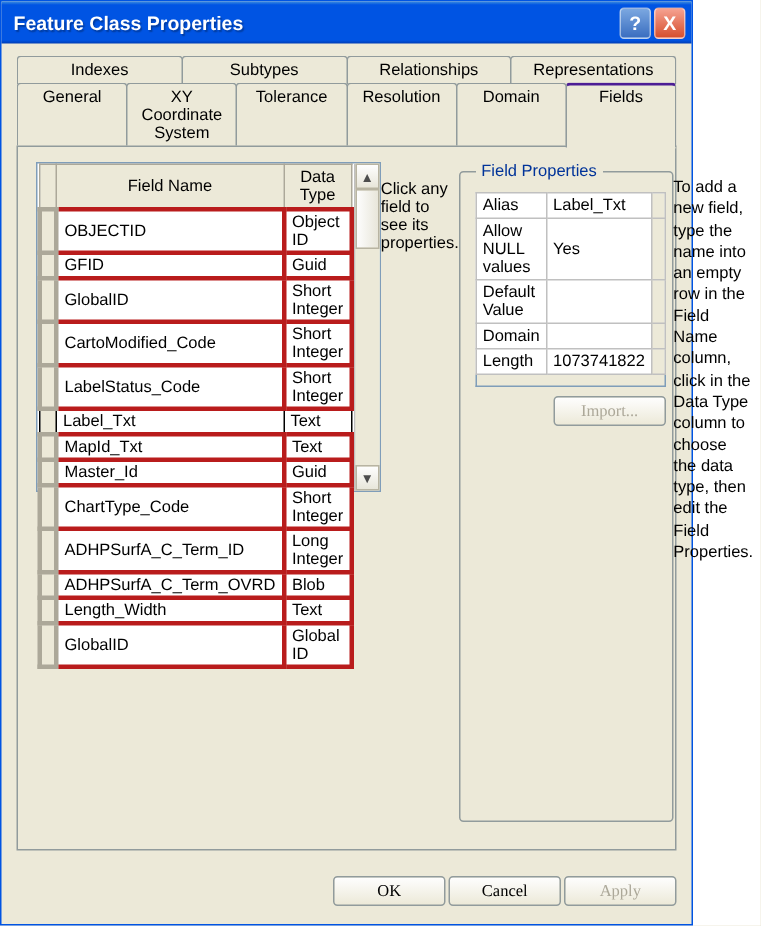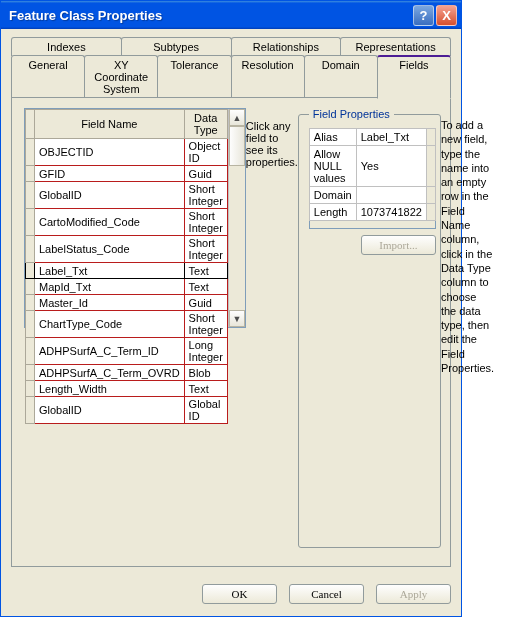--- a/index.html
+++ b/index.html
@@ -14,41 +14,41 @@
 .tabs-container { position: relative; }
 .tab-row { display: flex; }
 .tab-row .tab { flex: 1; text-align: center; padding: 3px 4px; background: #ece9d8; border: 1px solid #919b9c; border-bottom: none; font-size: 11px; cursor: pointer; border-radius: 3px 3px 0 0; position: relative; margin-left: -1px; }
 .tab-row .tab:first-child { margin-left: 0; }
 .tab-row.row1 { margin-bottom: -1px; }
 .tab-row .tab.active { background: #ece9d8; border-top: 2px solid #4c1d95; z-index: 2; padding-top: 2px; border-bottom: 1px solid #ece9d8; margin-bottom: -1px; }
 .tab-body { border: 1px solid #919b9c; background: #ece9d8; padding: 10px 12px 12px 12px; flex: 1; display: flex; min-height: 0; position: relative; top: -1px; }
 .table-wrap { background: #fff; border: 1px solid #7f9db9; display: flex; height: 220px; }
 .fields-table { border-collapse: collapse; flex: 1; font-size: 11px; }
 .fields-table th { background: #ece9d8; border: 1px solid #aca899; padding: 2px 4px; font-weight: normal; text-align: center; }
-.fields-table td { border: 1px solid #b91c1c; padding: 1px 4px; height: 16px; background: #fff; }
+.fields-table td { border: 3px solid #b91c1c; padding: 1px 4px; height: 16px; background: #fff; }
 .fields-table td.rowhdr { background: #ece9d8; width: 18px; border-color: #aca899; }
 .fields-table tr.selected td { border: 1px solid #000; }
 .fields-table tr.selected td.rowhdr { background: #ece9d8; }
 .scrollbar { width: 17px; background: #ece9d8; border-left: 1px solid #c0c0c0; display: flex; flex-direction: column; }
 .scroll-btn { height: 17px; background: linear-gradient(to bottom, #fefefe, #e8e6da); border: 1px solid #b8b4a2; display: flex; align-items: center; justify-content: center; font-size: 9px; color: #4d4d4d; cursor: pointer; }
 .scroll-track { flex: 1; background: #ece9d8; position: relative; }
 .scroll-thumb { position: absolute; top: 0; left: 0; right: 0; height: 40px; background: linear-gradient(to right, #fdfdfd, #e8e6da); border: 1px solid #b8b4a2; cursor: pointer; }
 .hint { margin: 12px 0 6px 0; font-size: 11px; }
 .fieldset { border: 1px solid #919b9c; border-radius: 3px; padding: 8px 4px 10px 10px; margin-bottom: 6px; }
 .fieldset legend { color: #003399; padding: 0 4px; font-size: 11px; }
 .props-table { width: 100%; border-collapse: collapse; background: #fff; font-size: 11px; border: 1px solid #7f9db9; }
 .props-table td { border: 1px solid #c0c0c0; padding: 2px 4px; height: 16px; }
 .props-table td.propname { width: 45%; }
 .props-table td.propbtn { width: 18px; background: #ece9d8; }
 .props-footer { background: #ece9d8; height: 8px; border: 1px solid #7f9db9; border-top: none; }
 .import-row { text-align: right; margin-top: 6px; }
 .btn { min-width: 75px; padding: 3px 12px; background: linear-gradient(to bottom, #fefefe, #ece9d8); border: 1px solid #919b9c; border-radius: 3px; font-size: 11px; font-family: Tahoma; cursor: pointer; }
 .btn:disabled { color: #aca899; cursor: default; }
 .help-text { margin-top: 10px; font-size: 11px; line-height: 1.3; }
-.button-bar { display: flex; justify-content: flex-end; gap: 12px; padding: 8px 10px 12px 0; }
+.button-bar { display: flex; justify-content: flex-end; gap: 2px; padding: 8px 10px 12px 0; }
 .thcorner { width: 18px; }
 </style>
 </head>
 <body>
 
 <div class="window">
   <div class="titlebar">
     <span class="titlebar-text">Feature Class Properties</span>
     <div class="titlebar-btn help-btn">?</div>
     <div class="titlebar-btn close-btn">
@@ -171,20 +171,25 @@
                 <td class="propname">Alias</td>
                 <td>Label_Txt</td>
                 <td class="propbtn"></td>
               </tr>
               <tr>
                 <td class="propname">Allow NULL values</td>
                 <td>Yes</td>
                 <td class="propbtn"></td>
               </tr>
               <tr>
+                <td class="propname">Default Value</td>
+                <td></td>
+                <td class="propbtn"></td>
+              </tr>
+              <tr>
                 <td class="propname">Domain</td>
                 <td></td>
                 <td class="propbtn"></td>
               </tr>
               <tr>
                 <td class="propname">Length</td>
                 <td>1073741822</td>
                 <td class="propbtn"></td>
               </tr>
             </tbody>

